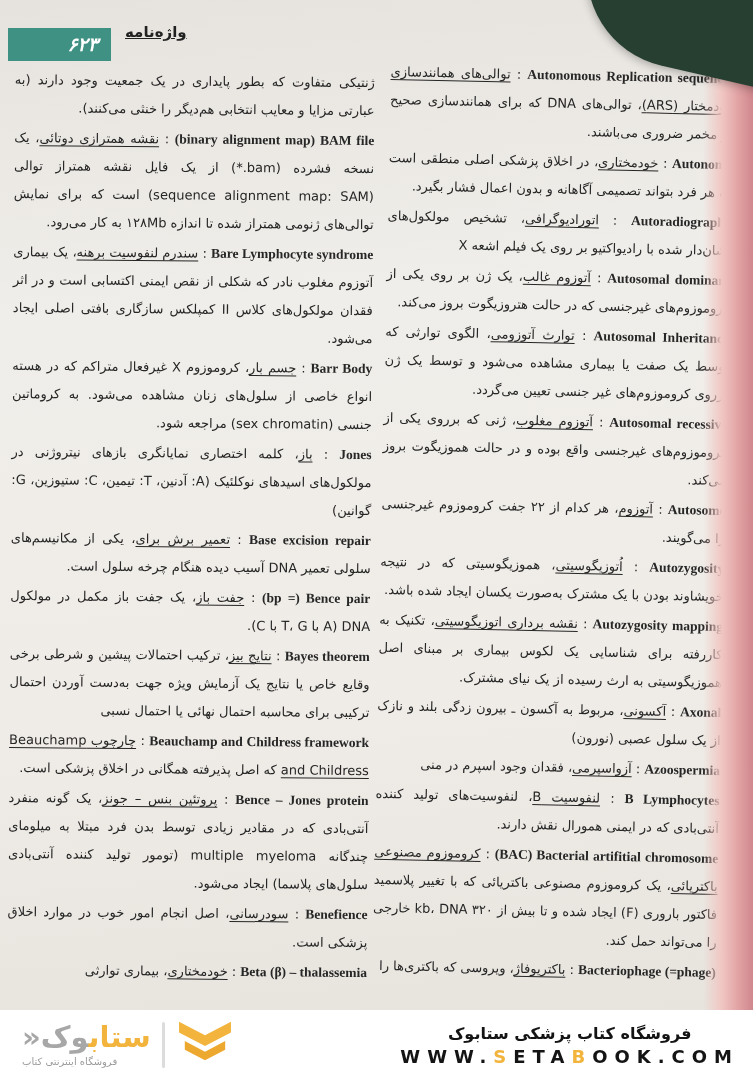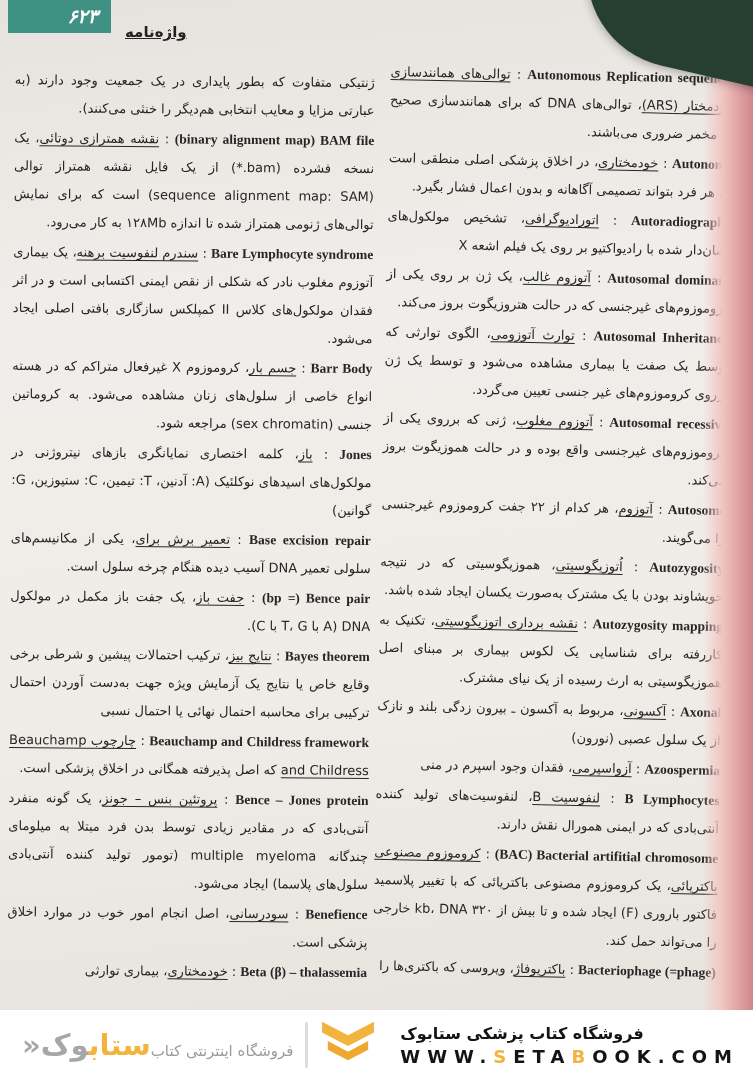--- a/index.html
+++ b/index.html
@@ -27,21 +27,21 @@
     position:absolute;top:-58px;right:-42px;
     width:215px;height:128px;
     background:var(--cover-dark-green,#273f30);
     transform:rotate(13deg);
     border-radius:0 0 0 95px;
     box-shadow:0 2px 10px rgba(0,0,0,.3);
     z-index:4;
   }
   
   .page-badge{
-    position:absolute;left:8px;top:0;
+    position:absolute;left:8px;top:28px;
     width:103px;height:33px;box-sizing:border-box;
     background:var(--accent-teal,#3e9183);
     color:#fff;font-weight:bold;font-style:italic;
     font-size:19px;line-height:33px;
     text-align:right;padding-right:13px;
     z-index:2;
   }
   .section-title{
     position:absolute;left:125px;top:23px;
     font-size:15px;font-weight:bold;color:#222;
@@ -70,27 +70,27 @@
   }
   
   .watermark{
     position:absolute;left:0;right:0;bottom:0;height:70px;
     background:#ffffff;
     display:flex;align-items:center;justify-content:space-between;
     padding:0 14px 0 22px;box-sizing:border-box;
     z-index:10;
   }
   .brand{display:flex;align-items:center;gap:11px;}
-  .wordmark-block{display:flex;flex-direction:row;align-items:flex-end;}
+  .wordmark-block{display:flex;flex-direction:column;align-items:flex-start;}
   .wordmark{direction:rtl;font-size:29px;font-weight:bold;line-height:1;letter-spacing:1px;}
   .wm-main{color:var(--logo-yellow,#f2b43c);}
   .wm-tail{color:#a7a7a7;}
-  .tagline{color:var(--logo-gray,#9b9b9b);font-size:15px;margin-top:4px;direction:rtl;}
+  .tagline{color:var(--logo-gray,#9b9b9b);font-size:10px;margin-top:4px;direction:rtl;}
   .brand-divider{width:3px;height:46px;background:#dcdcdc;border-radius:2px;}
-  .store-block{text-align:left;}
+  .store-block{text-align:center;}
   .store-name{font-size:16px;font-weight:bold;color:#141414;direction:rtl;margin-bottom:3px;}
   .website{font-size:18px;font-weight:bold;letter-spacing:7px;color:#141414;white-space:nowrap;}
   .website .hl{color:var(--logo-yellow,#f2b43c);}
 </style>
 </head>
 <body>
 
 <div class="page">
   <div class="edge-pink"></div>
   <div class="corner-dark"></div>

